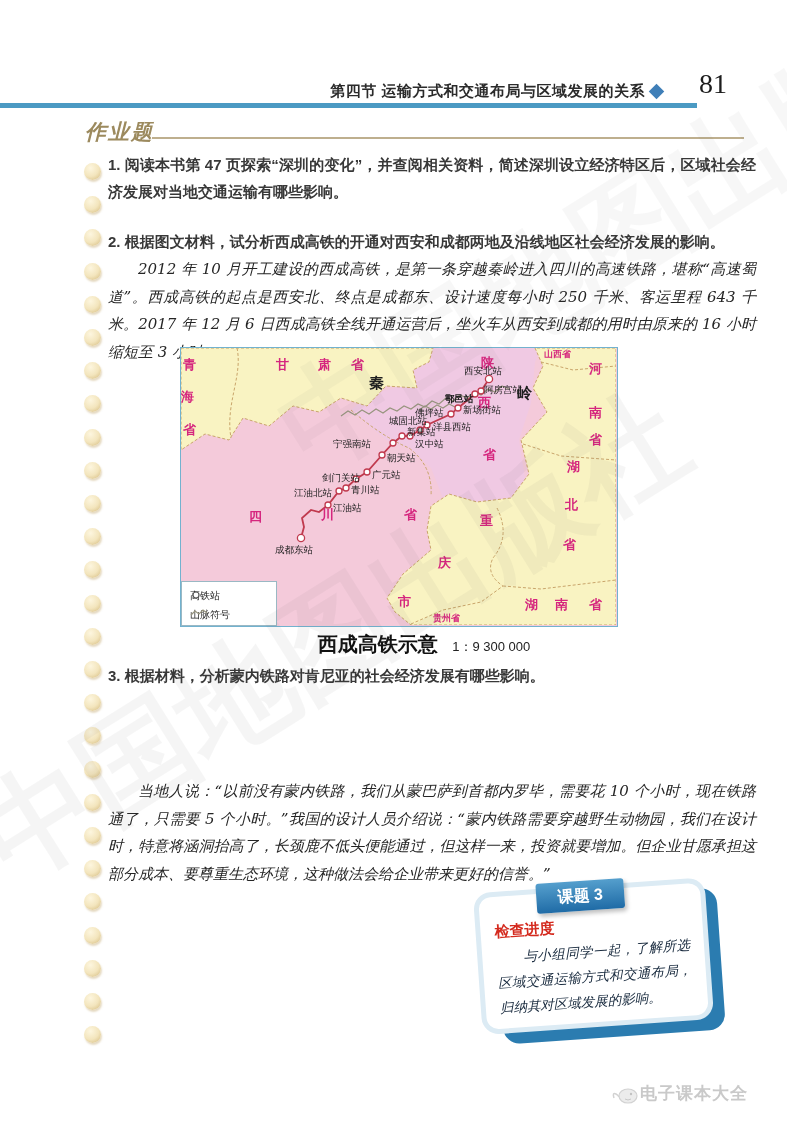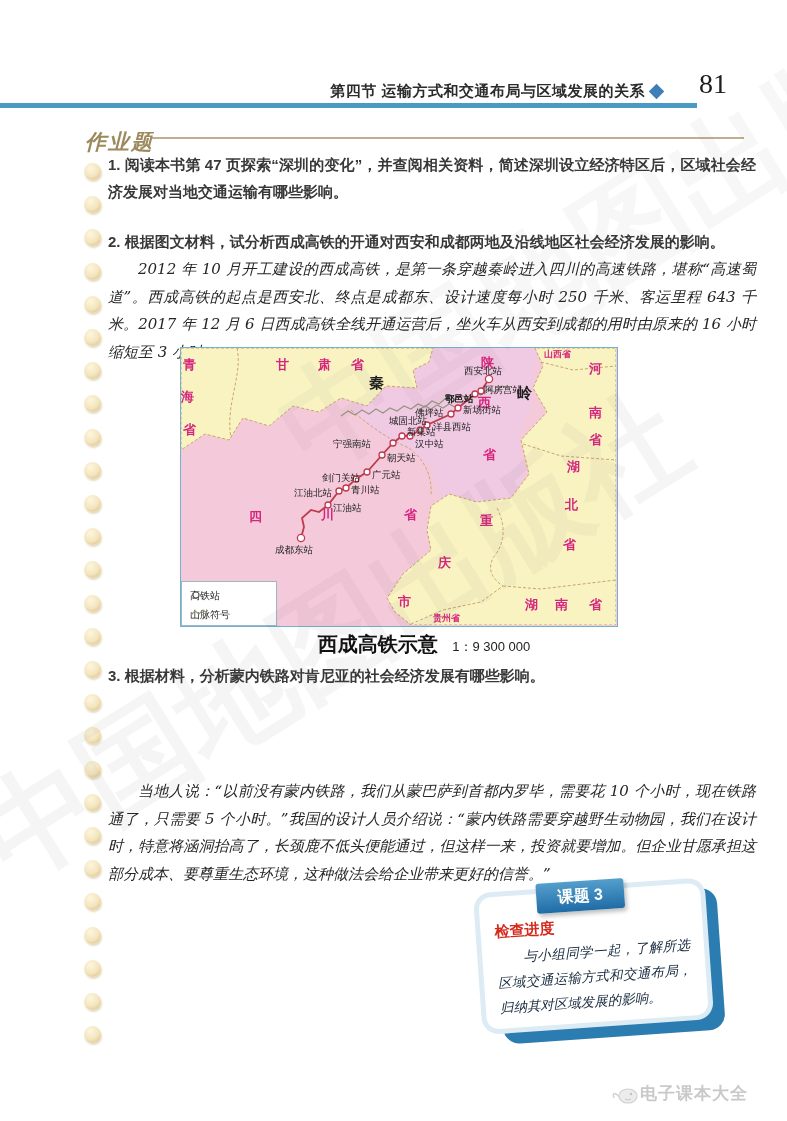--- a/index.html
+++ b/index.html
@@ -4,21 +4,21 @@
 <style>
   html,body{margin:0;padding:0;background:#e8e8e8;}
   .page{position:relative;width:787px;height:1121px;background:#ffffff;overflow:hidden;
         font-family:"Liberation Sans",sans-serif;color:#2e2e2e;}
   
   .hdr-title{position:absolute;top:82px;right:142px;font-size:15px;font-weight:bold;color:#2b2b2b;letter-spacing:.5px;}
   .hdr-diamond{position:absolute;top:86px;left:651px;width:11px;height:11px;background:#3f7fb8;transform:rotate(45deg);}
   .hdr-pagenum{position:absolute;top:68px;left:699px;font-family:"Liberation Serif",serif;font-size:28px;color:#1d1d1d;}
   .hdr-rule{position:absolute;top:103px;left:0;width:697px;height:5px;background:#4b9ac3;}
   
-  .hw-title{position:absolute;top:128px;left:85px;font-family:"DejaVu Serif",serif;font-style:italic;font-weight:bold;
+  .hw-title{position:absolute;top:118px;left:85px;font-family:"DejaVu Serif",serif;font-style:italic;font-weight:bold;
             font-size:21px;color:#9c8a5e;letter-spacing:2px;}
   .hw-rule{position:absolute;top:137px;left:152px;width:592px;height:2px;background:#a89468;opacity:.75;}
   
   .binding{position:absolute;left:84px;top:163px;width:20px;height:900px;}
   .hole{position:absolute;left:0;width:17px;height:17px;border-radius:50%;
         background:radial-gradient(circle at 38% 30%,#fdf6df 0%,#f3e5bd 52%,#e3cf9d 76%,#d2b981 100%);
         box-shadow:1px 2px 2px rgba(190,160,100,.4);}
   
   .question{position:absolute;left:108px;width:648px;font-size:15px;line-height:27px;font-weight:600;color:#383838;text-align:justify;}
   .reading{position:absolute;left:108px;width:648px;font-family:"DejaVu Serif",serif;font-style:italic;

